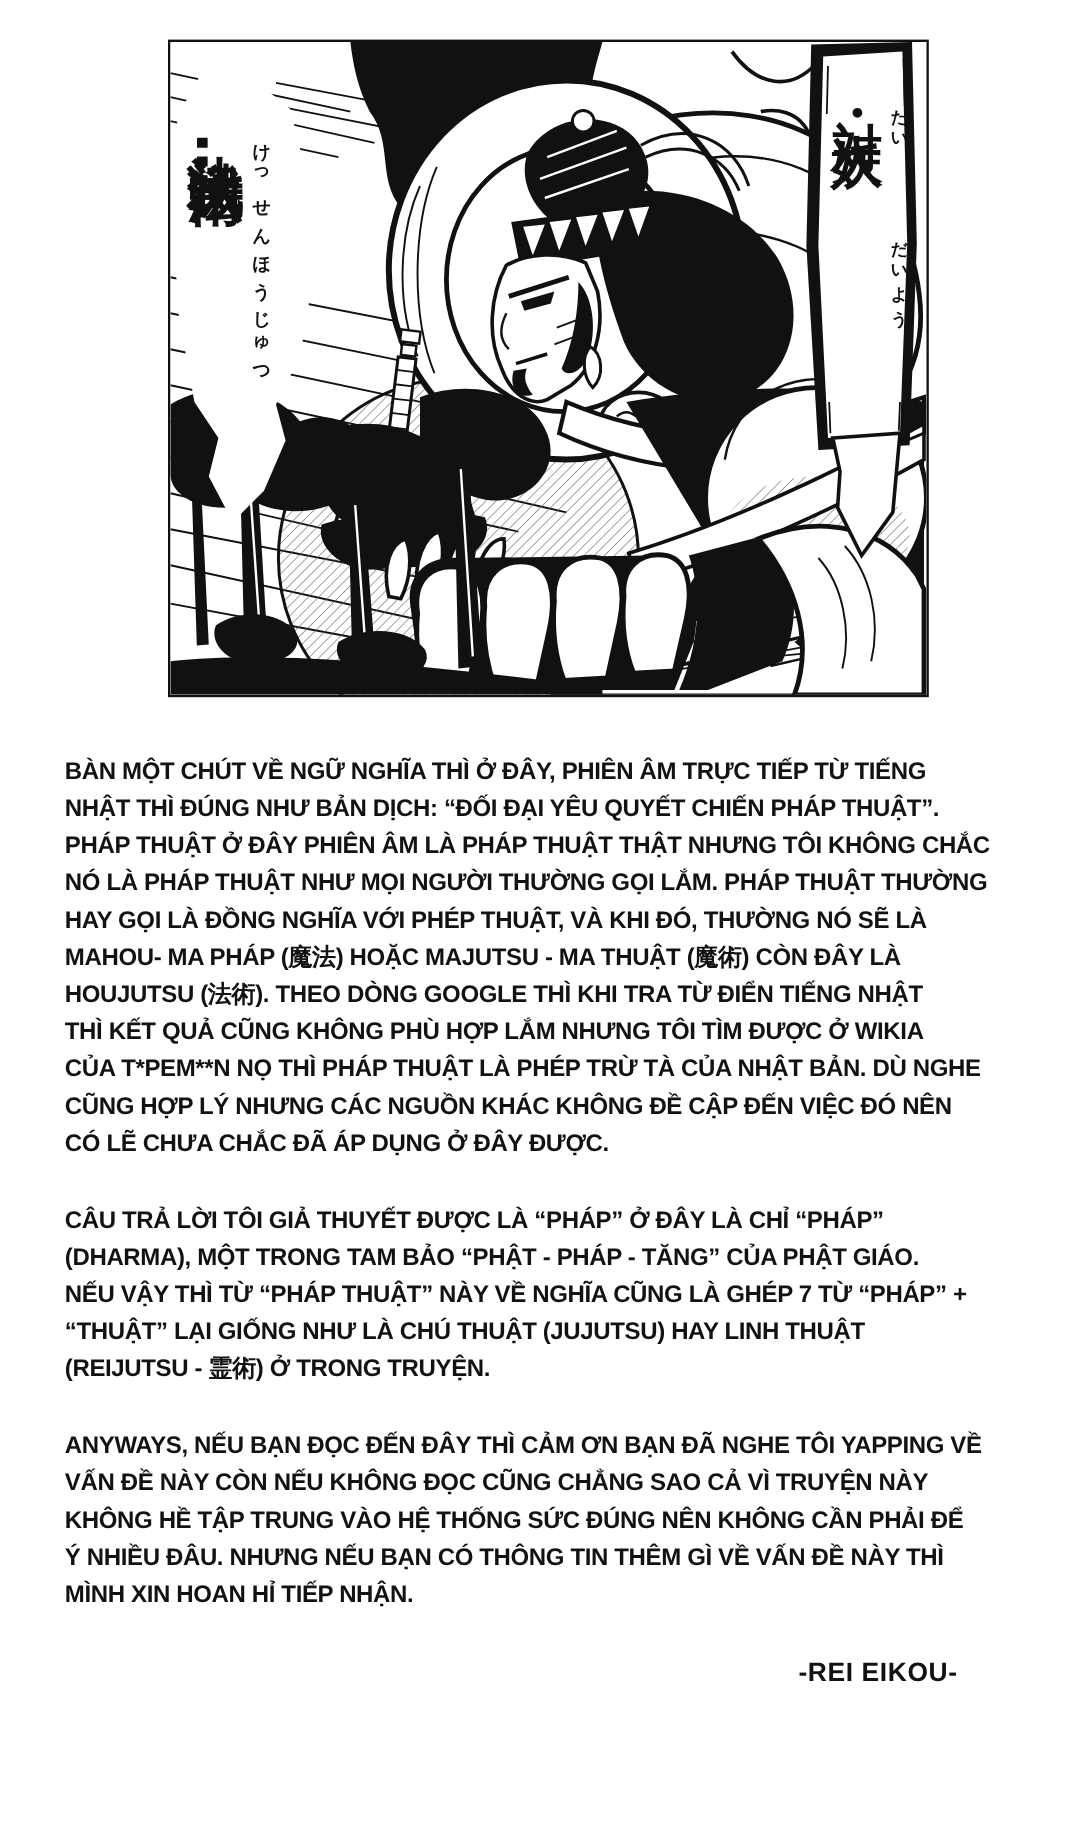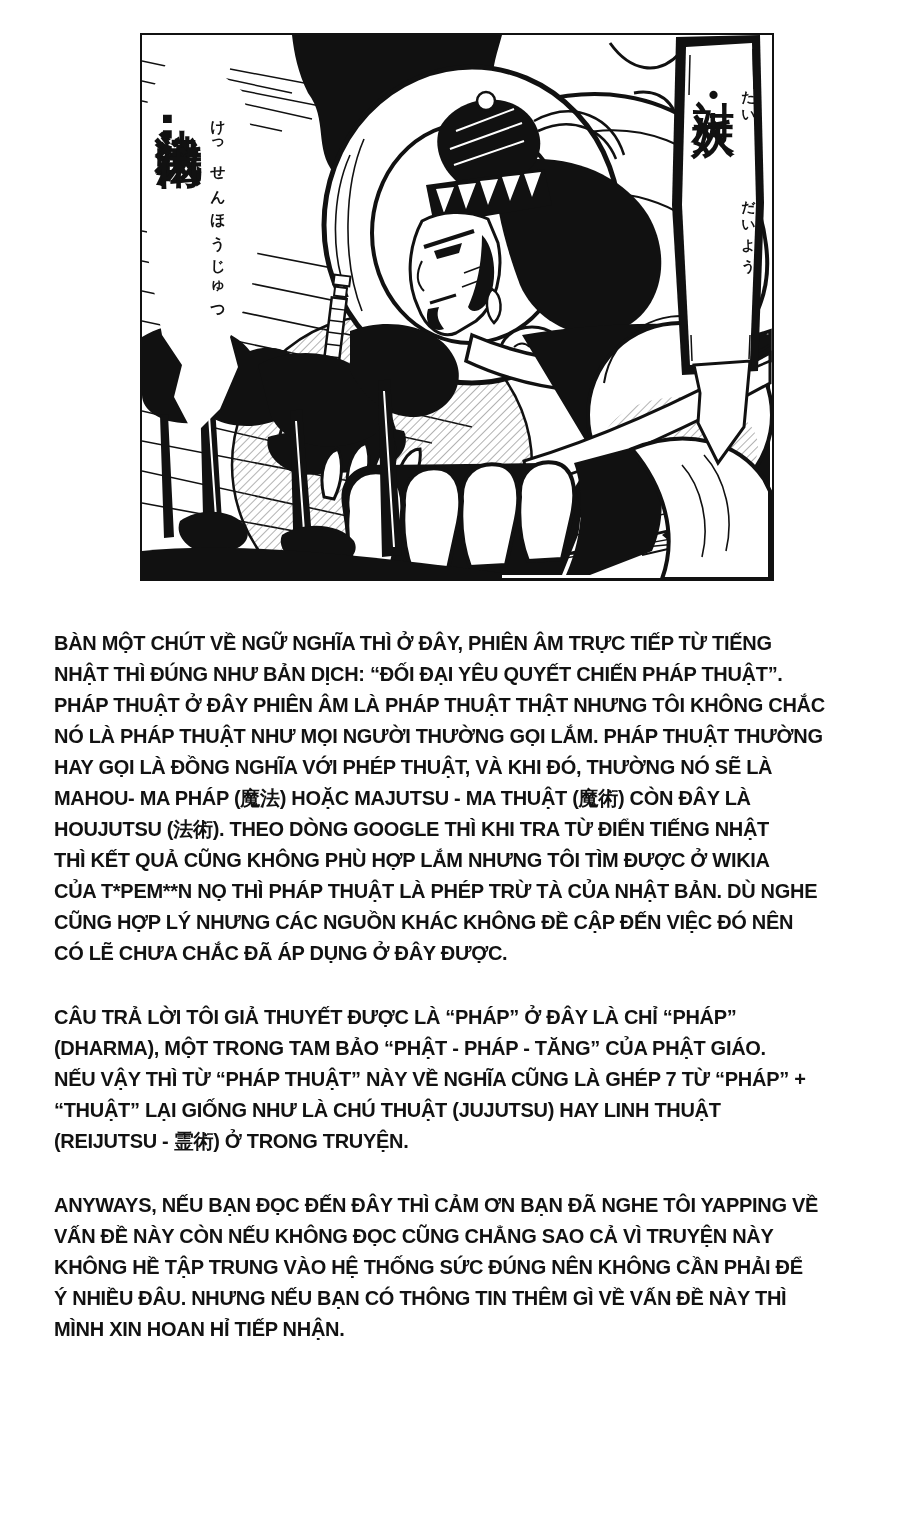--- a/index.html
+++ b/index.html
@@ -189,15 +189,16 @@
     <p class="para">CÂU TRẢ LỜI TÔI GIẢ THUYẾT ĐƯỢC LÀ “PHÁP” Ở ĐÂY LÀ CHỈ “PHÁP”
 (DHARMA), MỘT TRONG TAM BẢO “PHẬT - PHÁP - TĂNG” CỦA PHẬT GIÁO.
 NẾU VẬY THÌ TỪ “PHÁP THUẬT” NÀY VỀ NGHĨA CŨNG LÀ GHÉP 7 TỪ “PHÁP” +
 “THUẬT” LẠI GIỐNG NHƯ LÀ CHÚ THUẬT (JUJUTSU) HAY LINH THUẬT
 (REIJUTSU - 霊術) Ở TRONG TRUYỆN.</p>
     <p class="para">ANYWAYS, NẾU BẠN ĐỌC ĐẾN ĐÂY THÌ CẢM ƠN BẠN ĐÃ NGHE TÔI YAPPING VỀ
 VẤN ĐỀ NÀY CÒN NẾU KHÔNG ĐỌC CŨNG CHẲNG SAO CẢ VÌ TRUYỆN NÀY
 KHÔNG HỀ TẬP TRUNG VÀO HỆ THỐNG SỨC ĐÚNG NÊN KHÔNG CẦN PHẢI ĐỂ
 Ý NHIỀU ĐÂU. NHƯNG NẾU BẠN CÓ THÔNG TIN THÊM GÌ VỀ VẤN ĐỀ NÀY THÌ
 MÌNH XIN HOAN HỈ TIẾP NHẬN.</p>
+    <div class="signature">-REI EIKOU-</div>
   </div>
 
 </div>
 
 </body></html>

